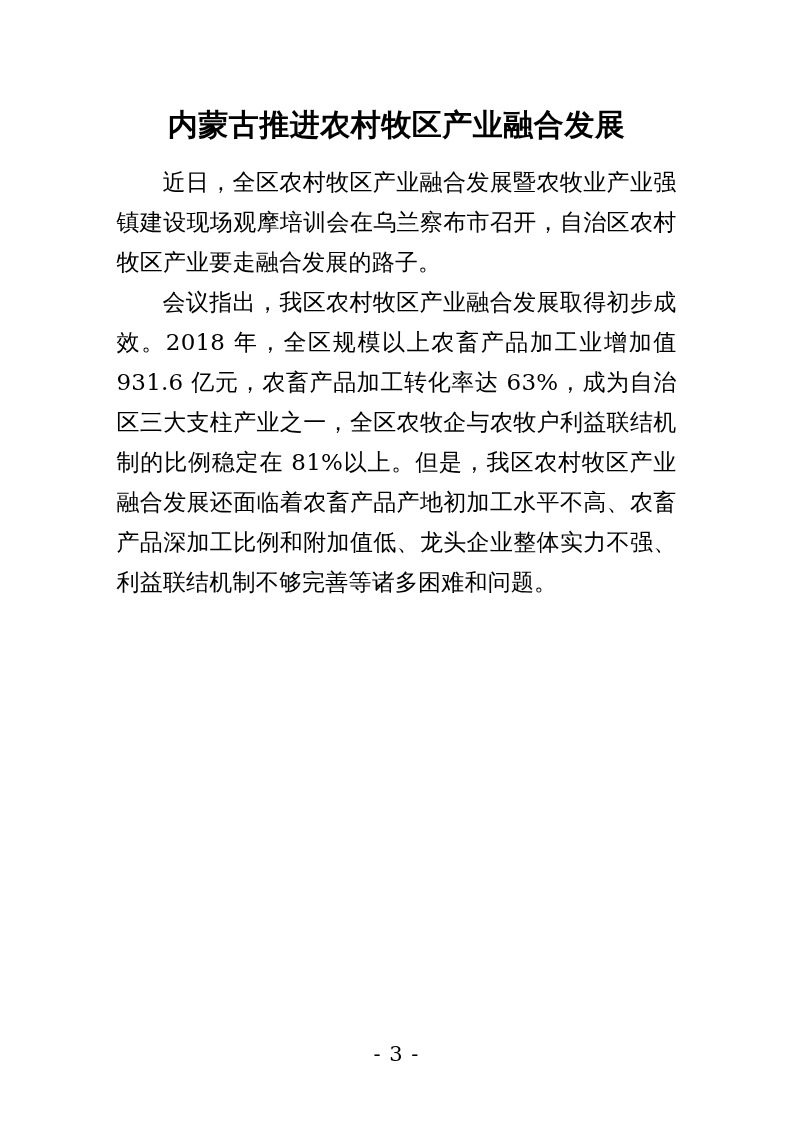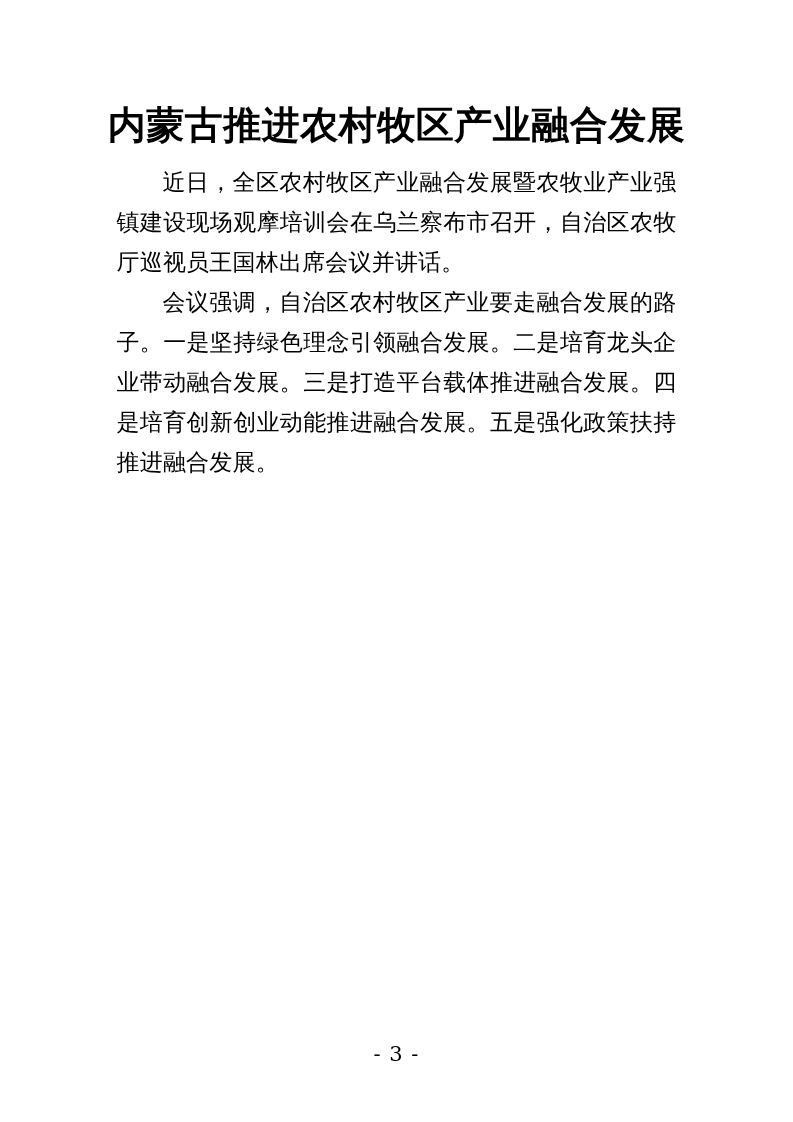--- a/index.html
+++ b/index.html
@@ -15,21 +15,21 @@
     background: #ffffff;
     color: #000000;
     overflow: hidden;
     font-family: "DejaVu Serif", "Liberation Serif", serif;
   }
   .title-block {
     margin-top: 94px;
     text-align: center;
   }
   .title-line {
-    font-size: 38px;
+    font-size: 30px;
     font-weight: bold;
     line-height: 62px;
     letter-spacing: 0.5px;
     margin: 4px;
   }
   .body-block {
     width: 560px;
     margin: 6px auto 0 auto;
   }
   .body-block p {
@@ -55,19 +55,19 @@
 </head>
 <body>
 
 <div class="page">
 
   <div class="title-block">
     <h1 class="title-line">内蒙古推进农村牧区产业融合发展</h1>
   </div>
 
   <div class="body-block">
-    <p>近日，全区农村牧区产业融合发展暨农牧业产业强镇建设现场观摩培训会在乌兰察布市召开，自治区农牧厅巡视员王国林出席会议并讲话。</p>
-    <p>会议强调，自治区农村牧区产业要走融合发展的路子。一是坚持绿色理念引领融合发展。二是培育龙头企业带动融合发展。三是打造平台载体推进融合发展。四是培育创新创业动能推进融合发展。五是强化政策扶持推进融合发展。</p>
+    <p>近日，全区农村牧区产业融合发展暨农牧业产业强镇建设现场观摩培训会在乌兰察布市召开，自治区农村牧区产业要走融合发展的路子。</p>
+    <p>会议指出，我区农村牧区产业融合发展取得初步成效。2018 年，全区规模以上农畜产品加工业增加值 931.6 亿元，农畜产品加工转化率达 63%，成为自治区三大支柱产业之一，全区农牧企与农牧户利益联结机制的比例稳定在 81%以上。但是，我区农村牧区产业融合发展还面临着农畜产品产地初加工水平不高、农畜产品深加工比例和附加值低、龙头企业整体实力不强、利益联结机制不够完善等诸多困难和问题。</p>
   </div>
 
   <div class="page-number">- 3 -</div>
 
 </div>
 
 </body></html>

